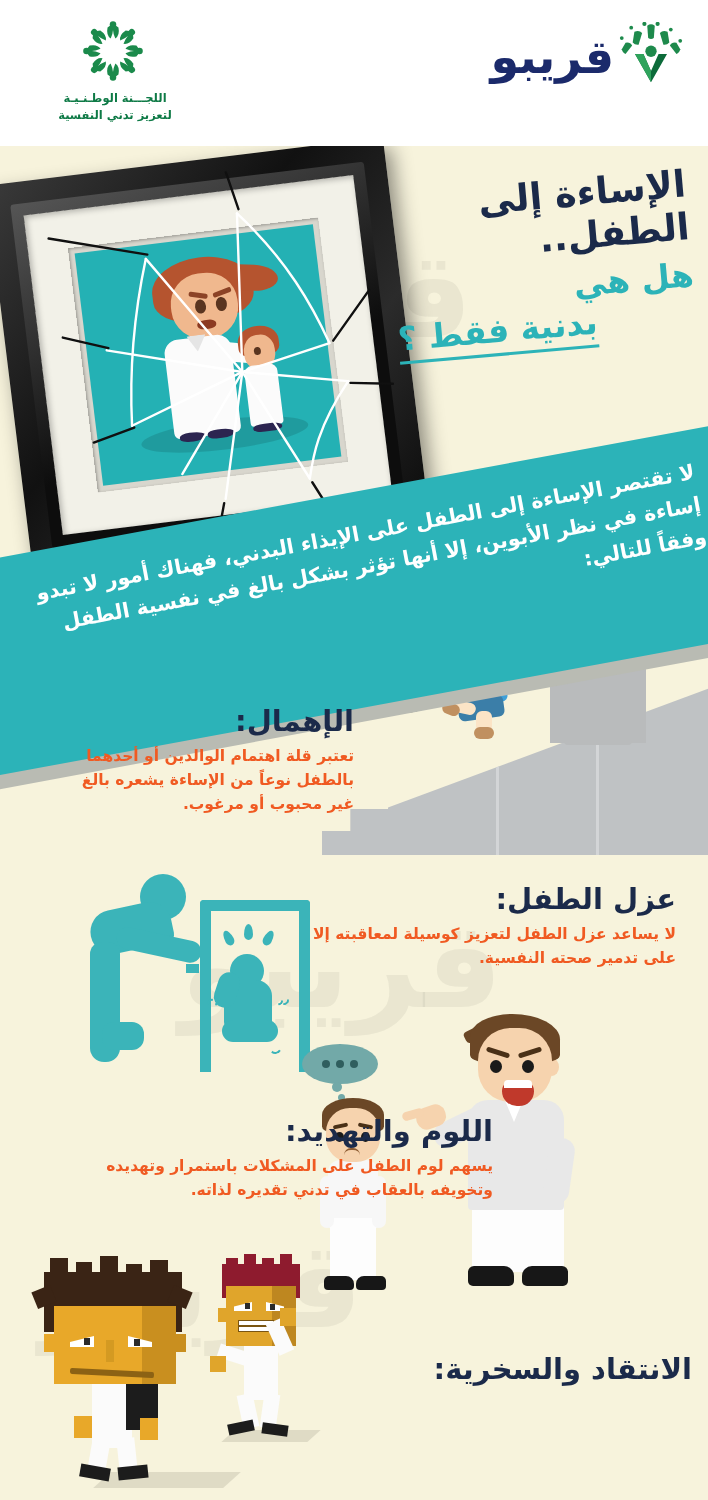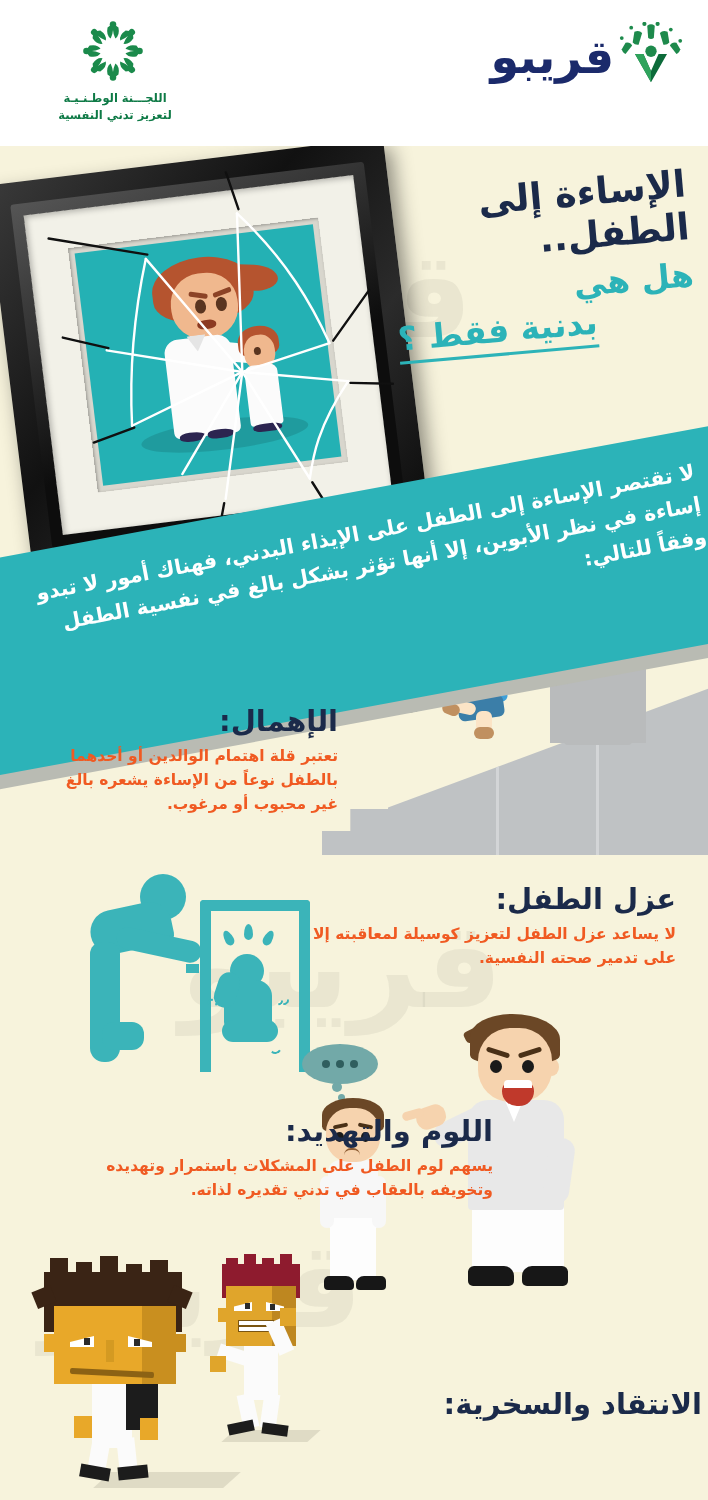--- a/index.html
+++ b/index.html
@@ -202,24 +202,24 @@
     direction: rtl; text-align: right; color:#1B2A4A;
     font-size: 29px; font-weight: bold; line-height: 1.05;
     letter-spacing: -0.5px;
   }
   .sec-body {
     direction: rtl; text-align: right; color:#F05A22;
     font-size: 15.5px; font-weight: bold; line-height: 1.55;
     margin-top: 8px;
   }
 
-  .sec-neglect   { right: 370px; top: 706px;  width: 300px; }
+  .sec-neglect   { right: 354px; top: 706px;  width: 300px; }
   .sec-isolate   { right: 32px;  top: 884px;  width: 370px; }
   .sec-blame     { right: 215px; top: 1116px; width: 390px; }
-  .sec-mockery   { right: 6px;  top: 1354px; width: 430px; margin-top: 35px; }
+  .sec-mockery   { right: 16px;  top: 1354px; width: 430px; }
 
   
   .iso { position:absolute; left: 78px; top: 872px; width: 250px; height: 200px; z-index: 18; }
   .iso-adult-head { position:absolute; left:62px; top:2px; width:46px; height:46px;
                     background:#3BB4B9; border-radius:50%; }
   .iso-adult-torso{ position:absolute; left:12px; top:34px; width:82px; height:44px;
                     background:#3BB4B9; border-radius:26px 26px 10px 26px;
                     transform: rotate(-12deg); }
   .iso-adult-arm  { position:absolute; left:38px; top:62px; width:86px; height:22px;
                     background:#3BB4B9; border-radius:11px; transform: rotate(12deg); }

